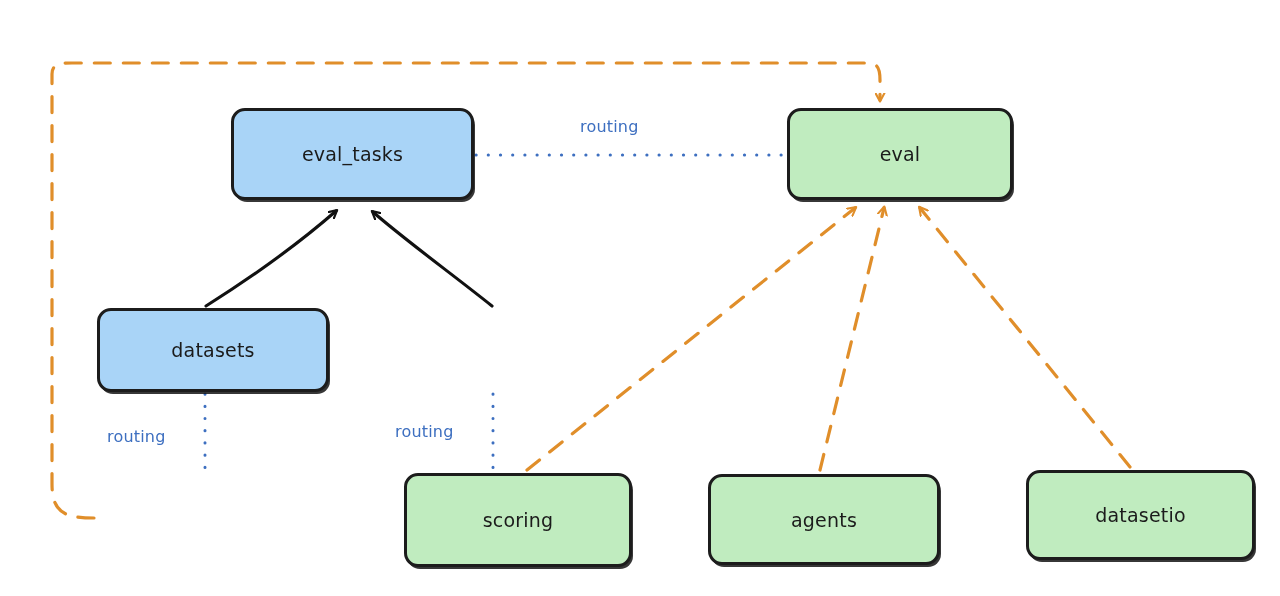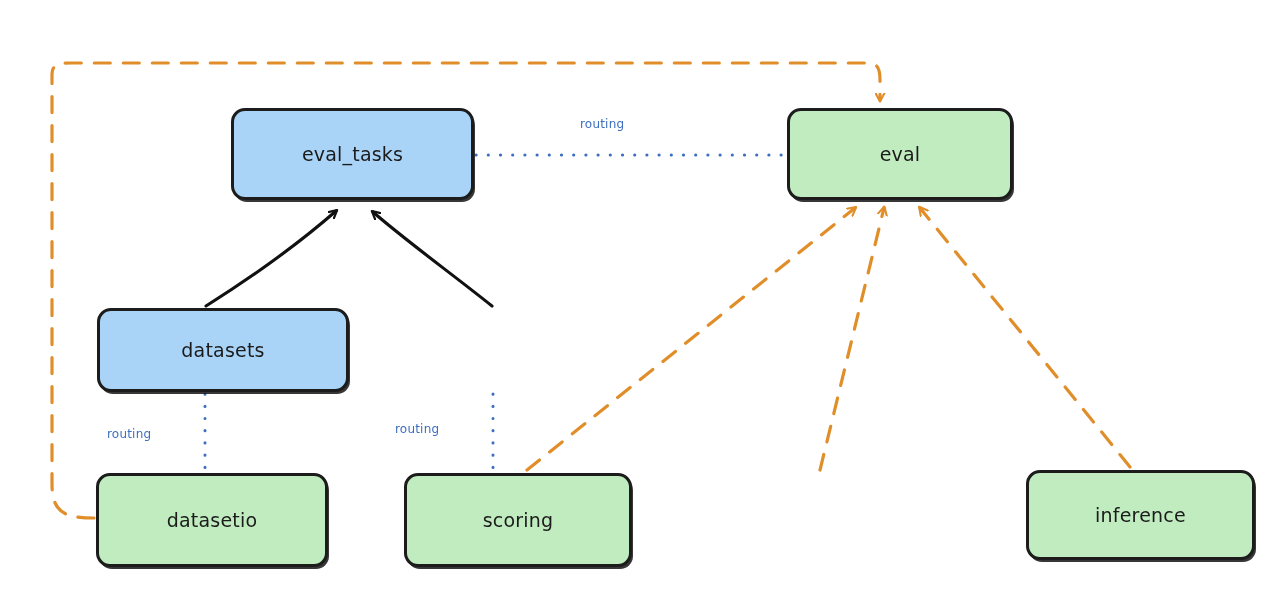--- a/index.html
+++ b/index.html
@@ -42,21 +42,21 @@
   }
   .node.blue  { background: #a9d4f7; }
   .node.green { background: #c0ecbf; }
   .node-label {
     pointer-events: none;
     white-space: nowrap;
   }
   .edge-label {
     position: absolute;
     font-family: "DejaVu Sans", sans-serif;
-    font-size: 12px;
+    font-size: 16px;
     color: #3d6fc0;
     white-space: nowrap;
     letter-spacing: 0.2px;
   }
 </style>
 </head>
 <body>
 
 <div id="canvas">
 
@@ -103,36 +103,36 @@
   </svg>
 
   <div class="node green" style="left:787px; top:108px; width:226px; height:92px;">
     <span class="node-label">eval</span>
   </div>
 
   <div class="node blue" style="left:231px; top:108px; width:243px; height:92px;">
     <span class="node-label">eval_tasks</span>
   </div>
 
-  <div class="node blue" style="left:97px; top:308px; width:252px; height:84px;justify-content:center;">
+  <div class="node blue" style="left:97px; top:308px; width:232px; height:84px;justify-content:center;">
     <span class="node-label">datasets</span>
   </div>
 
 
-  <div class="node green" style="left:96px; top:473px; width:232px; height:94px;">
-    <span class="node-label">datasetio</span>
-  </div>
 
   <div class="node green" style="left:388px; top:473px; width:228px; height:94px;margin-left:16px;">
     <span class="node-label">scoring</span>
   </div>
 
+  <div class="node green" style="left:708px; top:474px; width:232px; height:91px;">
+    <span class="node-label">agents</span>
+  </div>
 
   <div class="node green" style="left:1026px; top:470px; width:229px; height:90px;">
-    <span class="node-label">inference</span>
+    <span class="node-label">datasetio</span>
   </div>
 
   <div class="edge-label" style="left:580px; top:117px;">routing</div>
 
   <div class="edge-label" style="left:107px; top:427px;">routing</div>
 
   <div class="edge-label" style="left:395px; top:422px;">routing</div>
 
 </div>
 

